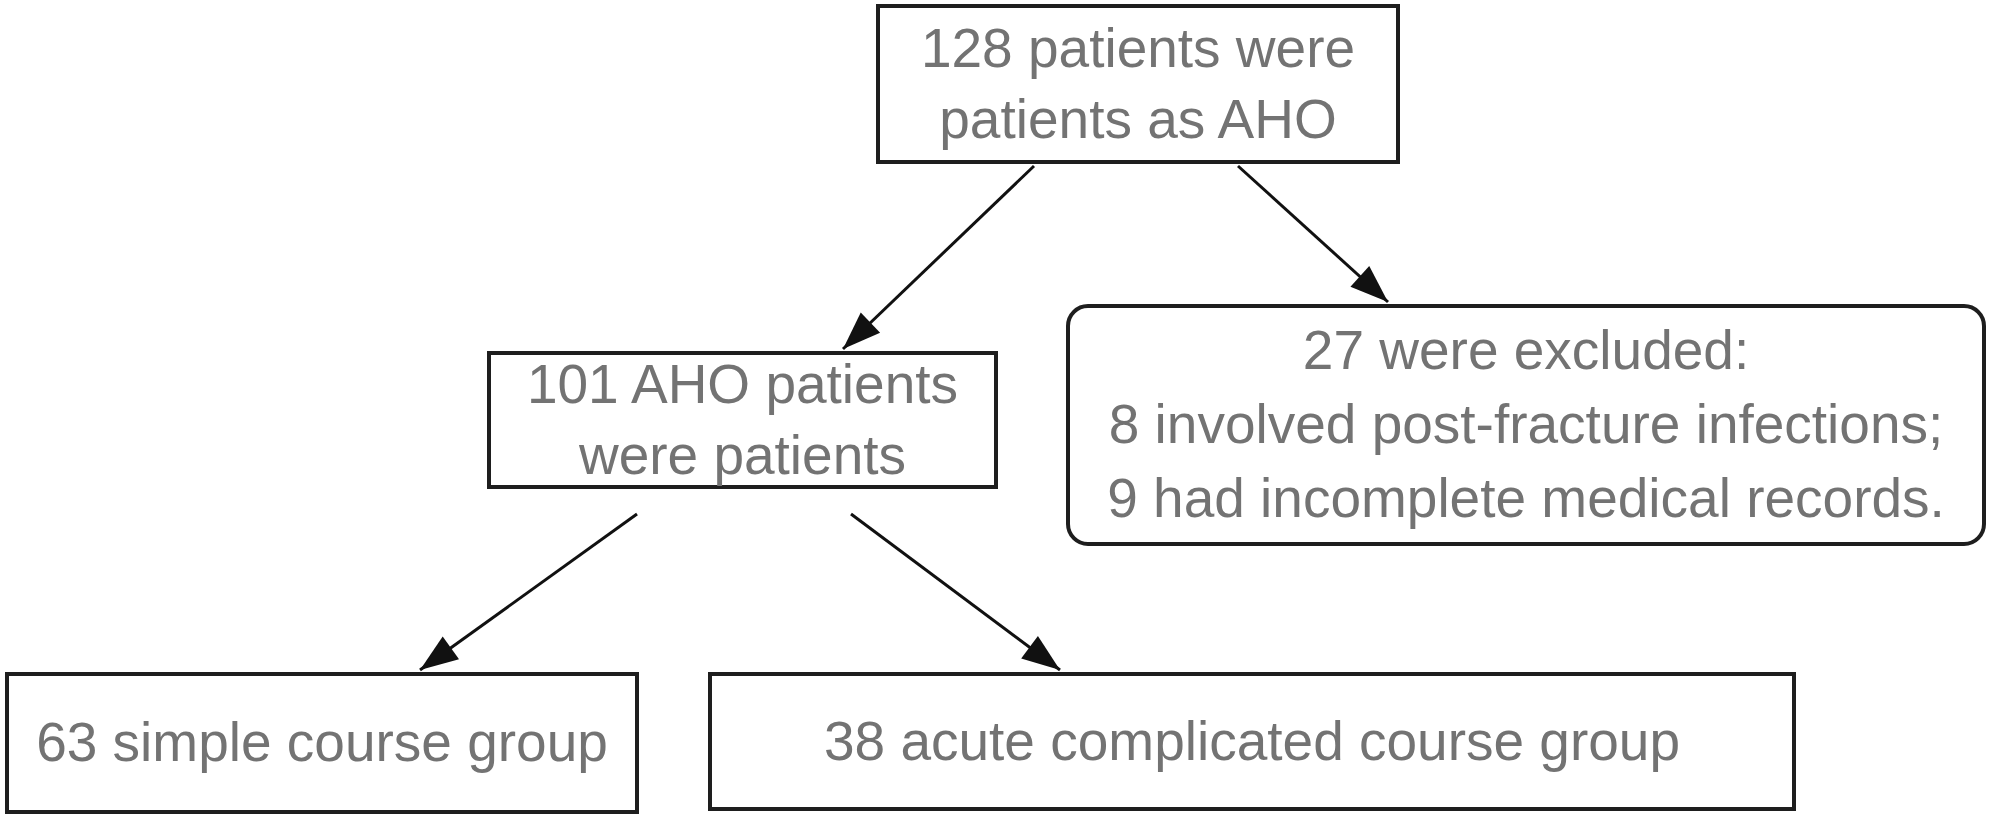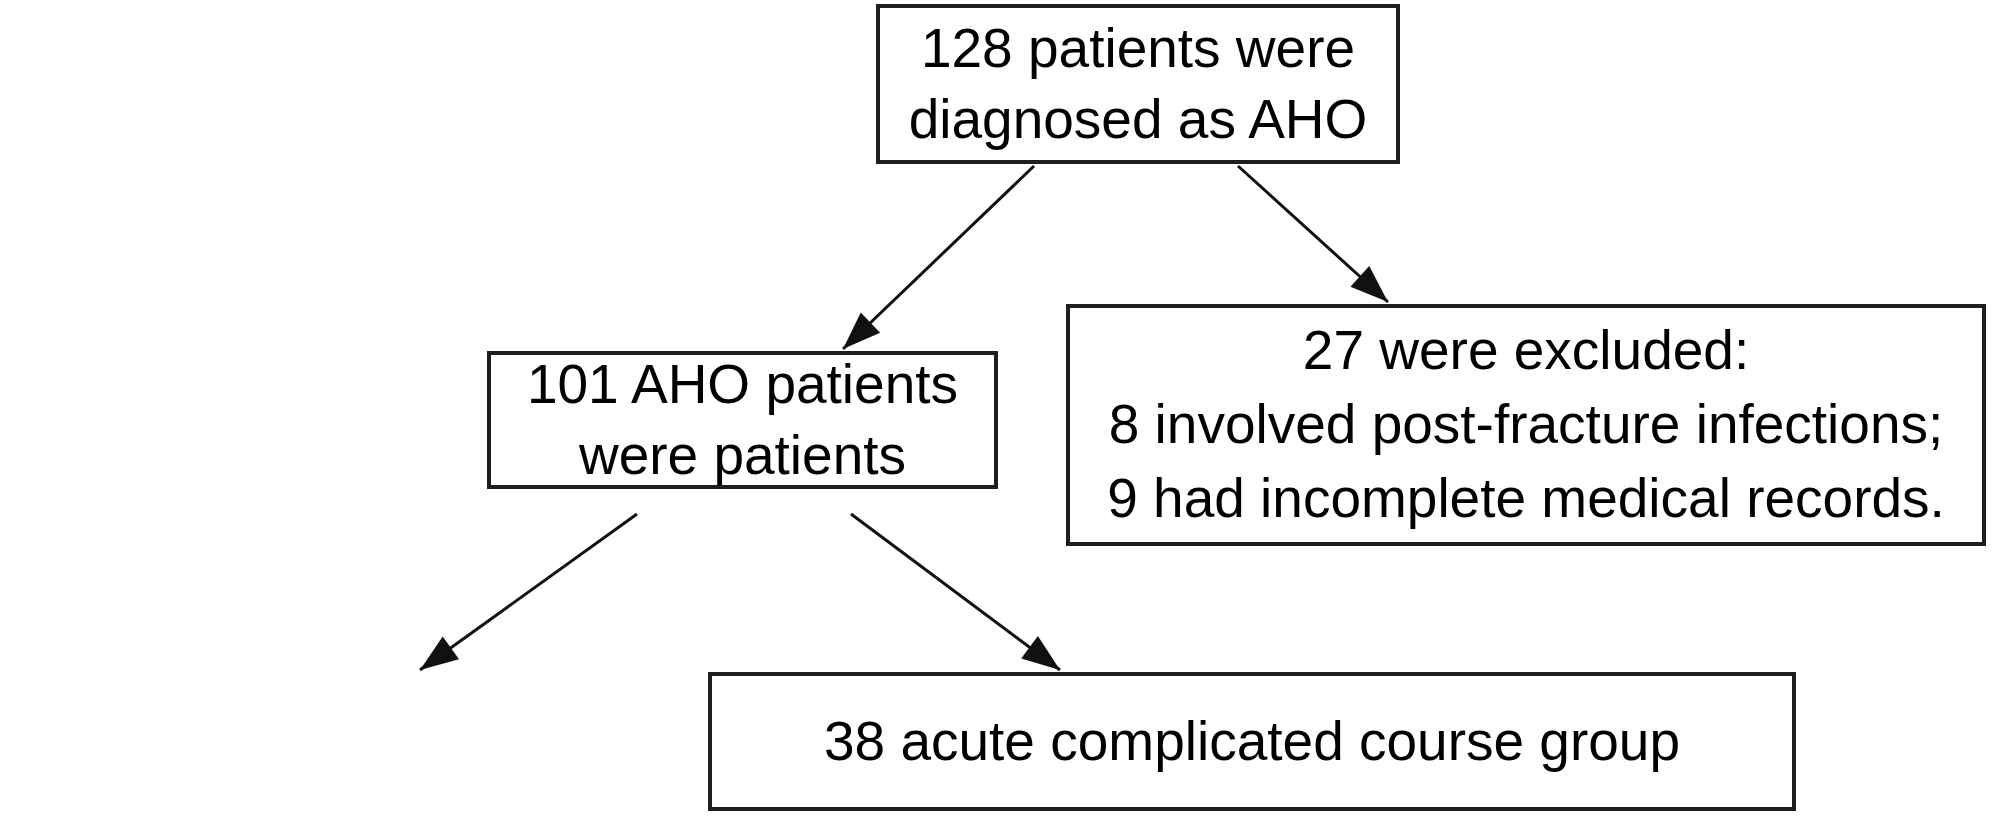--- a/index.html
+++ b/index.html
@@ -25,32 +25,32 @@
   .node {
     position: absolute;
     box-sizing: border-box;
     border: 4px solid #1e1e1e;
     background: #ffffff;
     display: flex;
     flex-direction: column;
     justify-content: center;
     align-items: center;
     text-align: center;
-    color: #000000;
+    color: #737373;
     font-size: 55px;
     line-height: 1.3;
     letter-spacing: 0px;
     white-space: nowrap;
   }
   .node .line {
     width: 100%;
   }
   #node-diagnosed    { left: 876px;  top: 4px;   width: 524px; height: 160px; }
   #node-analyzed     { left: 487px;  top: 351px; width: 511px; height: 138px; }
-  #node-excluded     { left: 1066px; top: 304px; width: 920px; height: 242px; line-height: 1.34; }
+  #node-excluded     { left: 1066px; top: 304px; width: 920px; height: 242px; line-height: 1.34; border-radius: 22px; }
   #node-simple       { left: 5px;    top: 672px; width: 634px; height: 142px; }
   #node-complicated  { left: 708px;  top: 672px; width: 1088px; height: 139px; }
 </style>
 </head>
 <body>
 
 <div id="figure">
 
   <svg id="edge-layer" viewBox="0 0 2000 824" xmlns="http://www.w3.org/2000/svg">
     <defs>
@@ -59,32 +59,35 @@
       </marker>
     </defs>
     <line x1="1034" y1="166" x2="843" y2="349" stroke="#111111" stroke-width="3" marker-end="url(#arrowhead)"></line>
     <line x1="1238" y1="166" x2="1388" y2="302" stroke="#111111" stroke-width="3" marker-end="url(#arrowhead)"></line>
     <line x1="637" y1="514" x2="420" y2="670" stroke="#111111" stroke-width="3" marker-end="url(#arrowhead)"></line>
     <line x1="851" y1="514" x2="1060" y2="670" stroke="#111111" stroke-width="3" marker-end="url(#arrowhead)"></line>
   </svg>
 
   <div class="node" id="node-diagnosed">
     <div class="line">128 patients were</div>
-    <div class="line">diagnosed as AHO</div>
+    <div class="line">patients as AHO</div>
   </div>
 
   <div class="node" id="node-analyzed">
     <div class="line">101 AHO patients</div>
     <div class="line">were patients</div>
   </div>
 
   <div class="node" id="node-excluded">
     <div class="line">27 were excluded:</div>
     <div class="line">8 involved post-fracture infections;</div>
     <div class="line">9 had incomplete medical records.</div>
   </div>
 
+  <div class="node" id="node-simple">
+    <div class="line">63 simple course group</div>
+  </div>
 
   <div class="node" id="node-complicated">
     <div class="line">38 acute complicated course group</div>
   </div>
 
 </div>
 
 </body></html>

